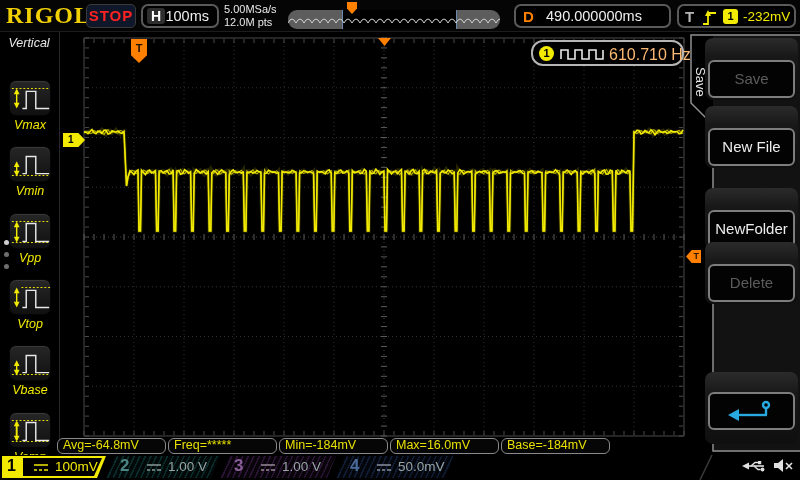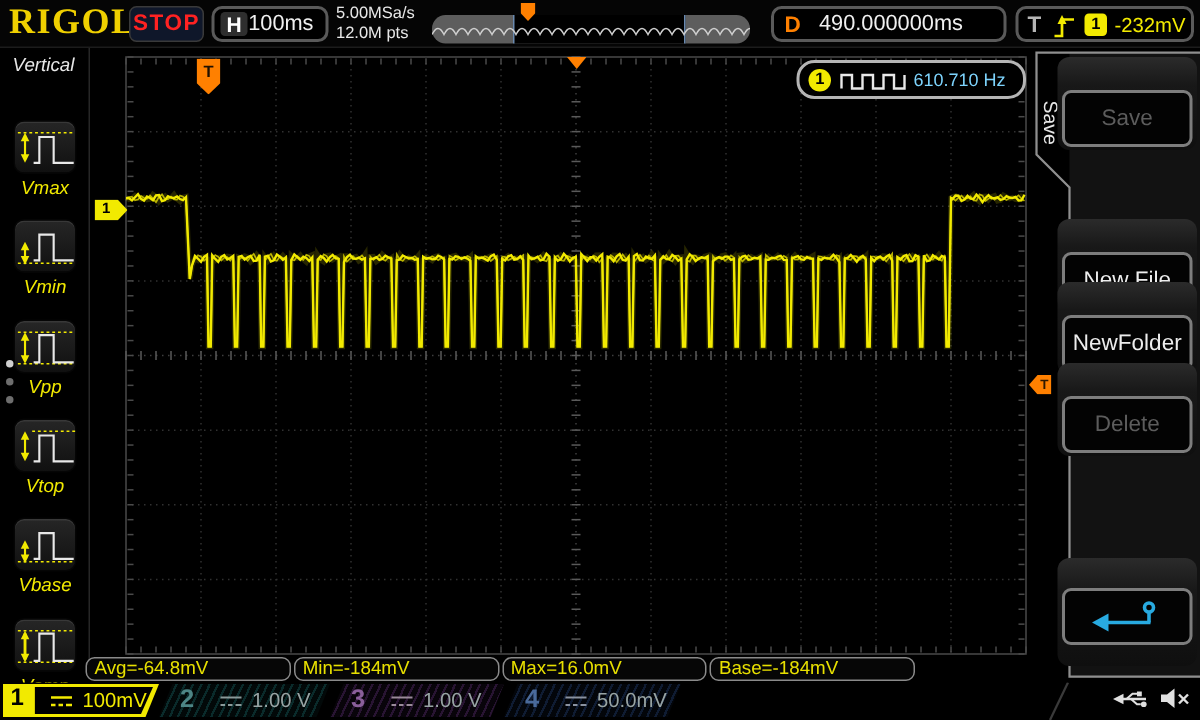--- a/index.html
+++ b/index.html
@@ -61,31 +61,31 @@
   .ch-offset{position:absolute;left:63px;width:22px;height:14px;background:#f2ea00;
         clip-path:polygon(0 0,70% 0,100% 50%,70% 100%,0 100%);color:#000;font-weight:bold;font-size:10px;
         line-height:14px;padding-left:5px;}
 
   
   .freqbox{position:absolute;left:531px;top:40px;width:153px;height:26px;background:#000;
         border:2px solid #b5b5b5;border-radius:12px;}
   .freqbox .fbadge{position:absolute;left:6px;top:4px;width:15px;height:15px;border-radius:50%;background:#f2ea00;
         color:#000;font-weight:bold;font-size:11px;text-align:center;line-height:15px;}
   .freqbox svg{position:absolute;left:26px;top:5px;}
-  .freqbox .fval{position:absolute;left:76px;top:4px;color:#7dd3fc;font-size:12px;white-space:nowrap;}
+  .freqbox .fval{position:absolute;left:76px;top:4px;color:#fdba74;font-size:16px;white-space:nowrap;}
 
   
   .vtab{position:absolute;left:691px;top:56px;width:17px;height:52px;color:#e8e8e8;font-size:13px;
         writing-mode:vertical-rl;text-align:center;}
   .menu-item{position:absolute;left:705px;width:93px;height:62px;border-radius:8px;
         background:linear-gradient(180deg,#2b2b2b,#181818 30%,#0f0f0f);}
   .menu-item .soft-btn{position:absolute;left:3px;right:3px;top:22px;height:38px;background:#030303;
         border:2px solid #7d7d7d;border-radius:6px;color:#ededed;font-size:15px;text-align:center;line-height:34px;white-space:nowrap;}
   .menu-item .soft-btn.disabled{color:#5c5c5c;}
-  .mi0{top:38px;} .mi1{top:106px;margin-top:40px;} .mi2{top:188px;} .mi3{top:242px;}
+  .mi0{top:38px;} .mi1{top:106px;} .mi2{top:188px;} .mi3{top:242px;}
   .mi-back{top:372px;height:72px;}
   .mi-back .soft-btn{top:20px;height:38px;}
   .mi-back svg{position:absolute;left:50%;top:50%;transform:translate(-50%,-50%);}
 
   
   .pills{position:absolute;left:57px;top:438px;width:553px;height:16px;display:flex;gap:2px;}
   .pill{flex:1;background:#060606;border:1px solid #8a8a8a;border-radius:6px;color:#e8e000;
         font-size:12.5px;line-height:13px;padding-left:5px;overflow:hidden;white-space:nowrap;}
 
   
@@ -592,20 +592,21 @@
         <circle cx="40" cy="6" r="3" fill="none" stroke="#28aae0" stroke-width="2.4"></circle>
         <line x1="40" y1="9" x2="40" y2="16" stroke="#28aae0" stroke-width="2.4"></line>
         <line x1="11" y1="16" x2="41" y2="16" stroke="#28aae0" stroke-width="2.4"></line>
         <polygon points="2,16 13,10 13,22" fill="#28aae0"></polygon>
       </svg>
     </div>
   </div>
 
   <div class="pills">
     <div class="pill">Avg=-64.8mV</div>
+    <div class="pill">Freq=*****</div>
     <div class="pill">Min=-184mV</div>
     <div class="pill">Max=16.0mV</div>
     <div class="pill">Base=-184mV</div>
   </div>
 
   <div class="chanbar">
     <div class="ch1">
       <span class="digit">1</span>
       <div class="inner">
         <svg width="16" height="10">

